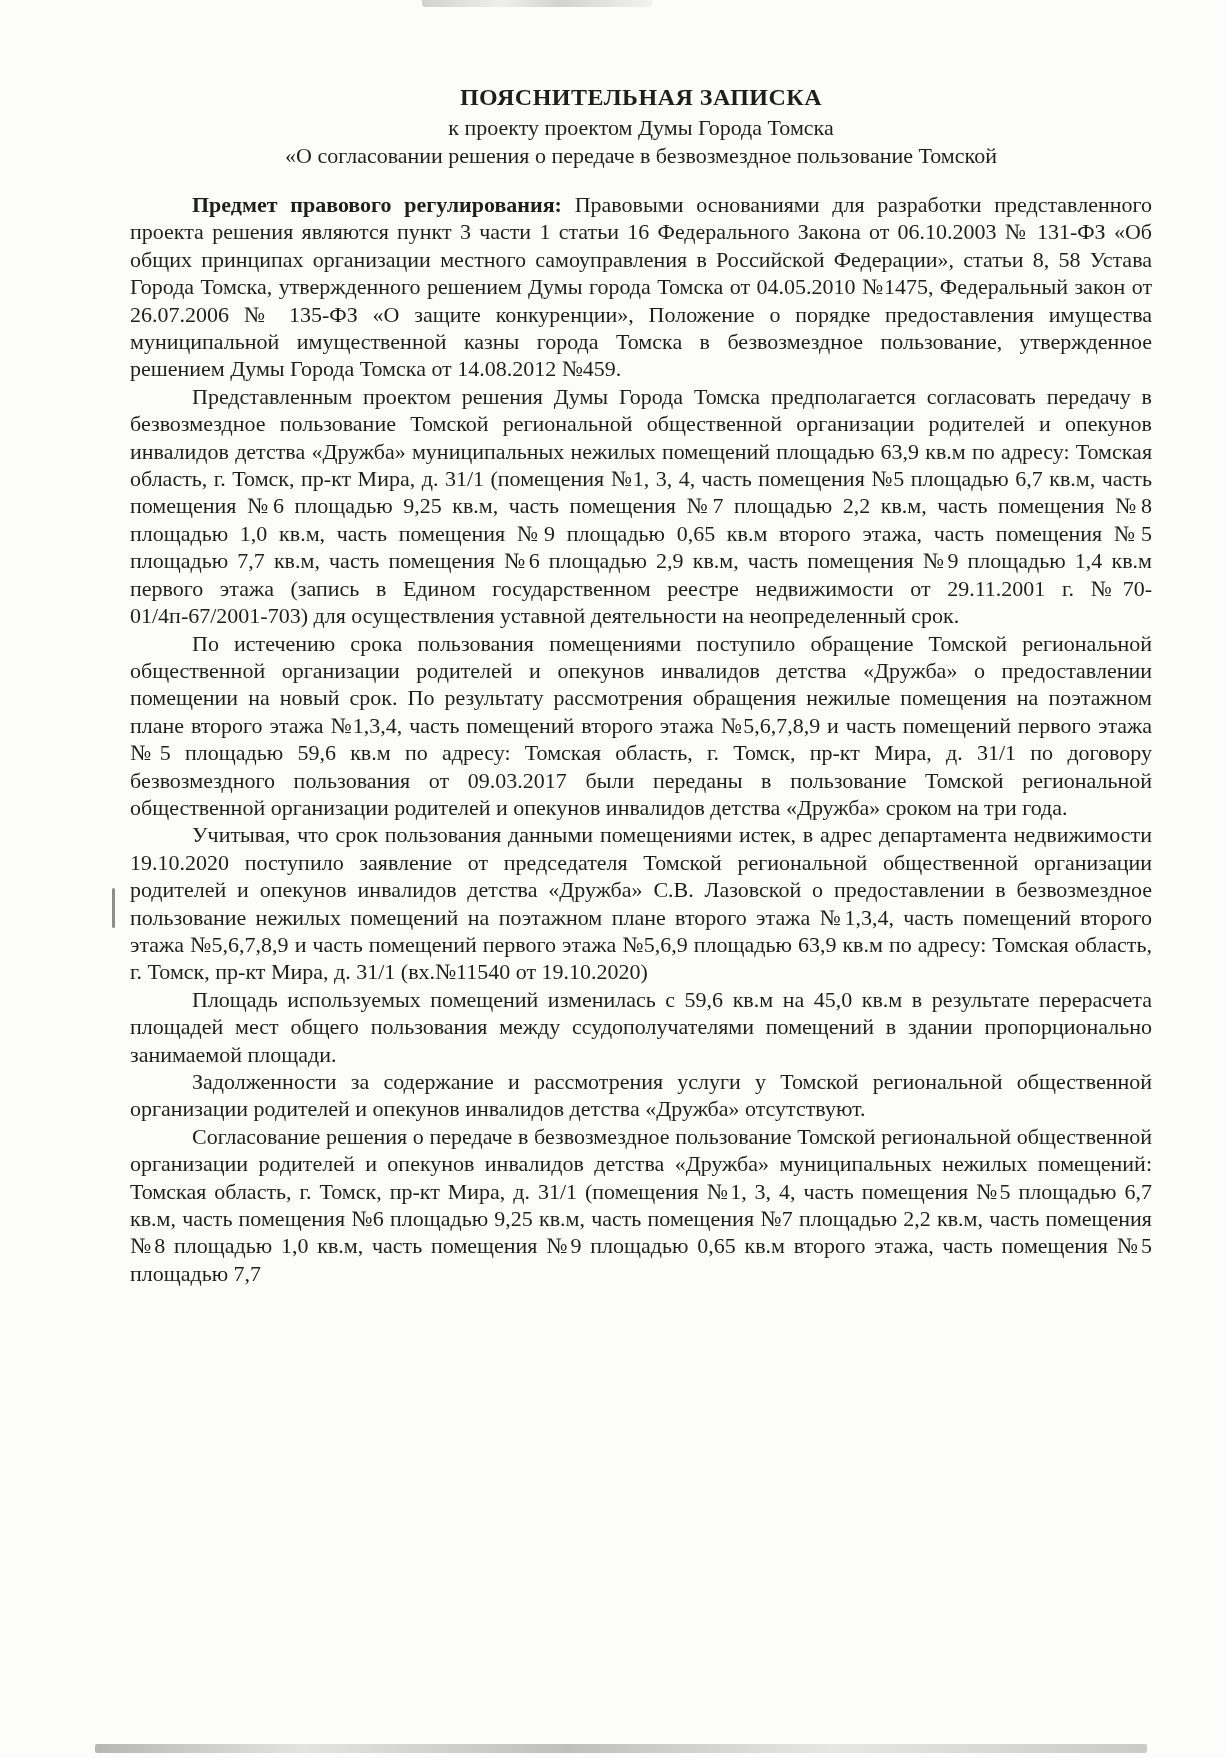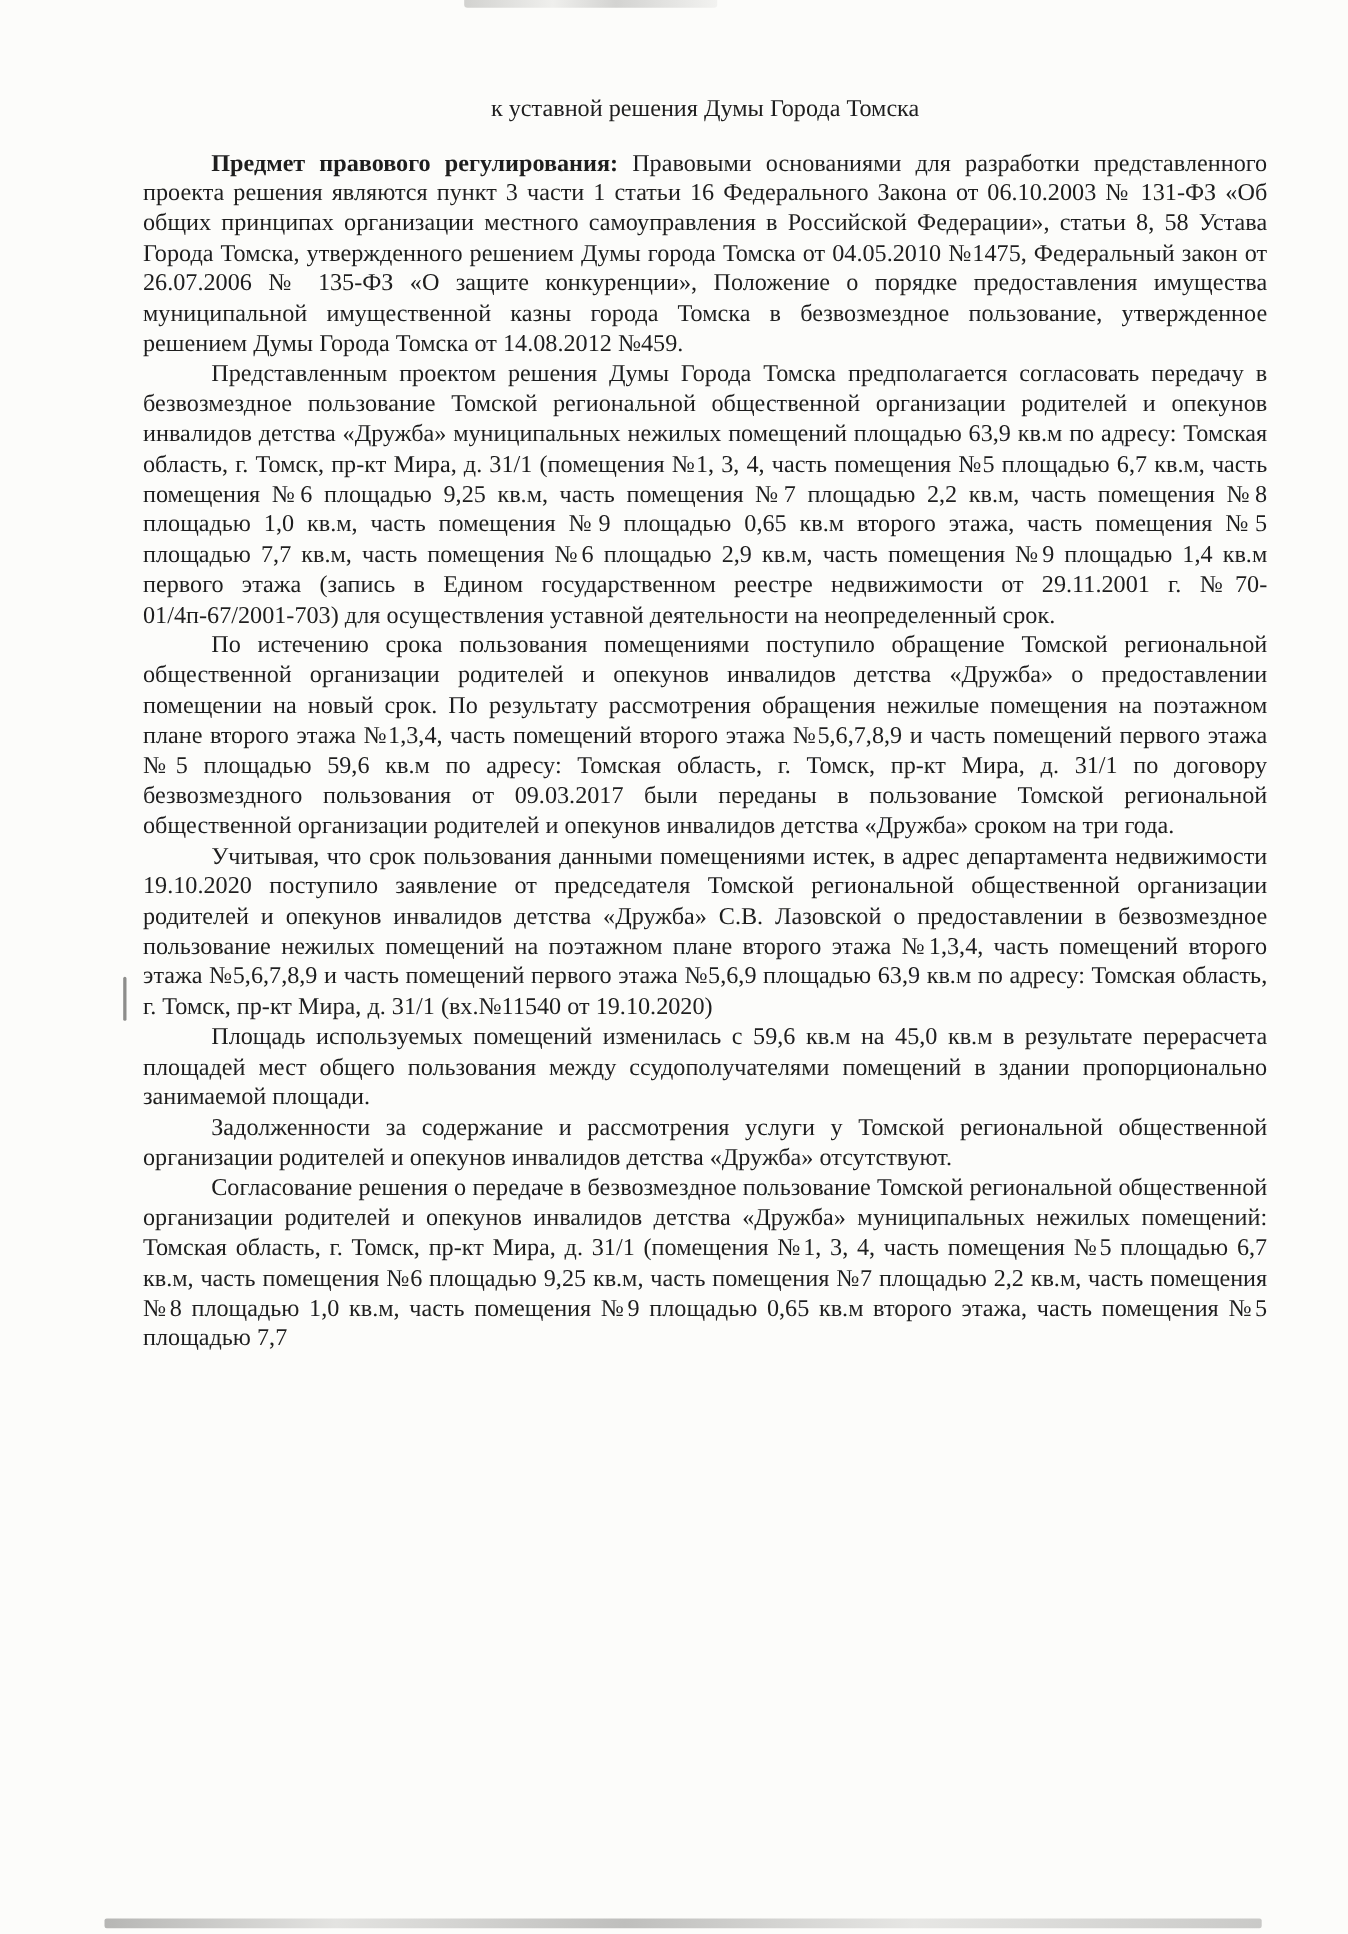--- a/index.html
+++ b/index.html
@@ -94,22 +94,24 @@
   }
 </style>
 </head>
 <body>
 
 <div class="page">
   <div class="scan-smudge-top"></div>
   <div class="scan-mark-left"></div>
 
   <div class="content">
+    <h1 class="title">ПОЯСНИТЕЛЬНАЯ ЗАПИСКА</h1>
     <div class="subtitle">
-        <div>к уставной решения Думы Города Томска</div>
+        <div>к проекту проектом Думы Города Томска</div>
+        <div>«О согласовании решения о передаче в безвозмездное пользование Томской</div>
       </div>
     <div class="doc-body">
         <p class="para"><strong>Предмет правового регулирования:</strong> Правовыми основаниями для разработки представленного проекта решения являются пункт 3 части 1 статьи 16 Федерального Закона от 06.10.2003 № 131-ФЗ «Об общих принципах организации местного самоуправления в Российской Федерации», статьи 8, 58 Устава Города Томска, утвержденного решением Думы города Томска от 04.05.2010 №1475, Федеральный закон от 26.07.2006 № 135-ФЗ «О защите конкуренции», Положение о порядке предоставления имущества муниципальной имущественной казны города Томска в безвозмездное пользование, утвержденное решением Думы Города Томска от 14.08.2012 №459.</p>
         <p class="para">Представленным проектом решения Думы Города Томска предполагается согласовать передачу в безвозмездное пользование Томской региональной общественной организации родителей и опекунов инвалидов детства «Дружба» муниципальных нежилых помещений площадью 63,9 кв.м по адресу: Томская область, г. Томск, пр-кт Мира, д. 31/1 (помещения №1, 3, 4, часть помещения №5 площадью 6,7 кв.м, часть помещения №6 площадью 9,25 кв.м, часть помещения №7 площадью 2,2 кв.м, часть помещения №8 площадью 1,0 кв.м, часть помещения №9 площадью 0,65 кв.м второго этажа, часть помещения №5 площадью 7,7 кв.м, часть помещения №6 площадью 2,9 кв.м, часть помещения №9 площадью 1,4 кв.м первого этажа (запись в Едином государственном реестре недвижимости от 29.11.2001 г. №70-01/4п-67/2001-703) для осуществления уставной деятельности на неопределенный срок.</p>
         <p class="para">По истечению срока пользования помещениями поступило обращение Томской региональной общественной организации родителей и опекунов инвалидов детства «Дружба» о предоставлении помещении на новый срок. По результату рассмотрения обращения нежилые помещения на поэтажном плане второго этажа №1,3,4, часть помещений второго этажа №5,6,7,8,9 и часть помещений первого этажа №5 площадью 59,6 кв.м по адресу: Томская область, г. Томск, пр-кт Мира, д. 31/1 по договору безвозмездного пользования от 09.03.2017 были переданы в пользование Томской региональной общественной организации родителей и опекунов инвалидов детства «Дружба» сроком на три года.</p>
         <p class="para">Учитывая, что срок пользования данными помещениями истек, в адрес департамента недвижимости 19.10.2020 поступило заявление от председателя Томской региональной общественной организации родителей и опекунов инвалидов детства «Дружба» С.В. Лазовской о предоставлении в безвозмездное пользование нежилых помещений на поэтажном плане второго этажа №1,3,4, часть помещений второго этажа №5,6,7,8,9 и часть помещений первого этажа №5,6,9 площадью 63,9 кв.м по адресу: Томская область, г. Томск, пр-кт Мира, д. 31/1 (вх.№11540 от 19.10.2020)</p>
         <p class="para">Площадь используемых помещений изменилась с 59,6 кв.м на 45,0 кв.м в результате перерасчета площадей мест общего пользования между ссудополучателями помещений в здании пропорционально занимаемой площади.</p>
         <p class="para">Задолженности за содержание и рассмотрения услуги у Томской региональной общественной организации родителей и опекунов инвалидов детства «Дружба» отсутствуют.</p>
         <p class="para">Согласование решения о передаче в безвозмездное пользование Томской региональной общественной организации родителей и опекунов инвалидов детства «Дружба» муниципальных нежилых помещений: Томская область, г. Томск, пр-кт Мира, д. 31/1 (помещения №1, 3, 4, часть помещения №5 площадью 6,7 кв.м, часть помещения №6 площадью 9,25 кв.м, часть помещения №7 площадью 2,2 кв.м, часть помещения №8 площадью 1,0 кв.м, часть помещения №9 площадью 0,65 кв.м второго этажа, часть помещения №5 площадью 7,7</p>
       </div>

